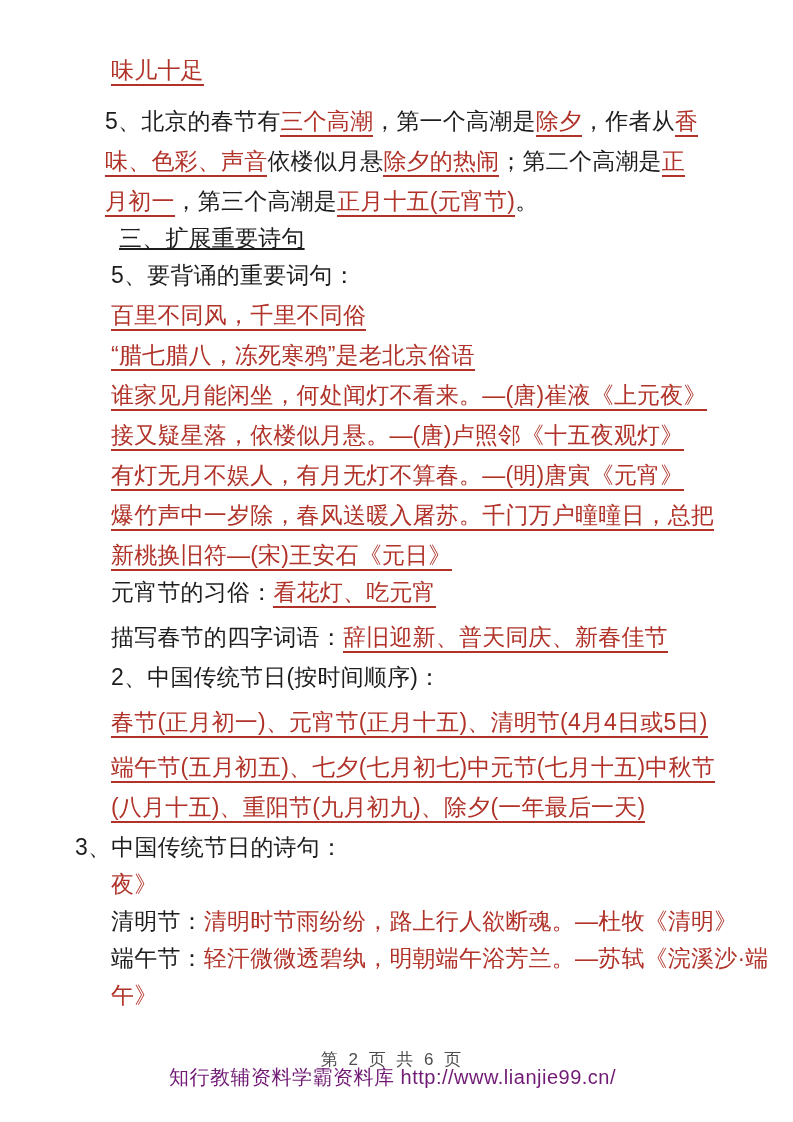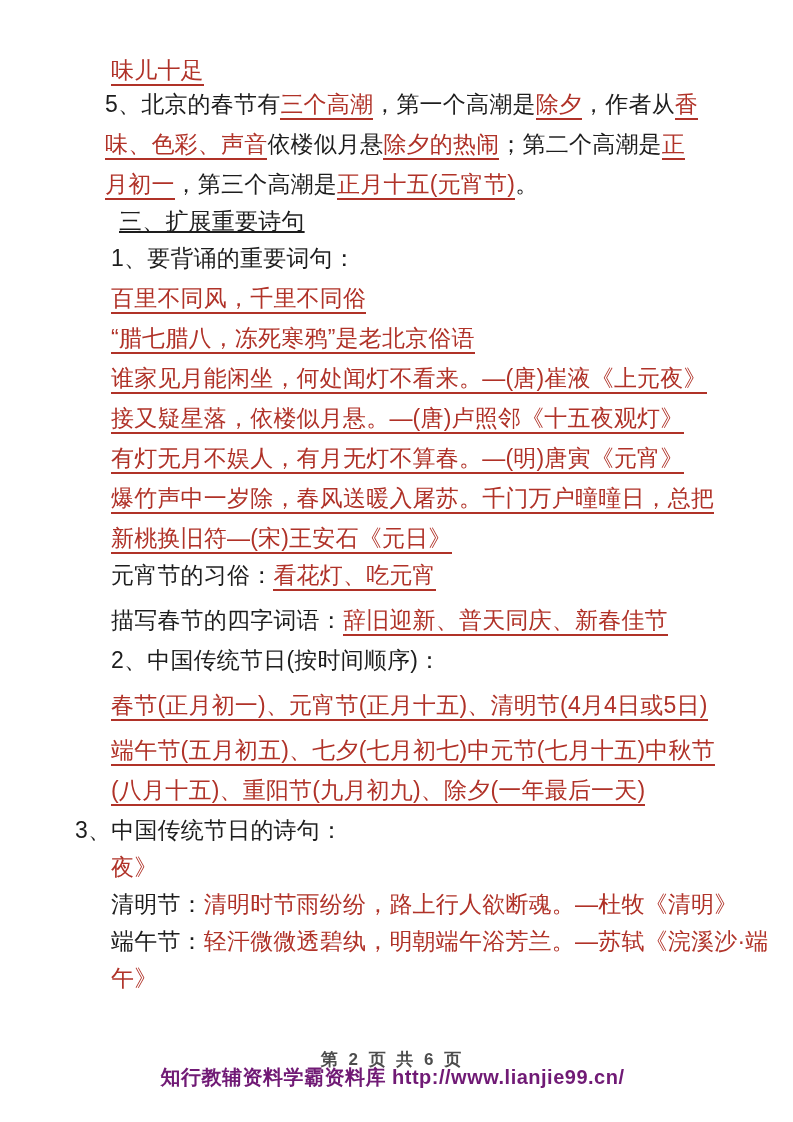--- a/index.html
+++ b/index.html
@@ -23,35 +23,34 @@
     white-space: nowrap;
   }
   
   .red { color: var(--red, #b03228); }
   .u   { border-bottom: 2px solid var(--red, #b03228); padding-bottom: 1px; }
   
   .g0  { margin-top: 0; }
   .gxs { margin-top: 10px; }
   .gs  { margin-top: 7px; }
   .gm  { margin-top: 10px; }
-  .gml { margin-top: 4px; }
+  .gml { margin-top: 21px; }
   .gl  { margin-top: 15px; }
   
   .i0  { margin-left: 0; }
   .i1  { margin-left: 30px; }
   .i1b { margin-left: 36px; }
   .i2  { margin-left: 44px; text-decoration: underline; }
 
   .footer {
     position: absolute;
     left: 0;
     right: 8px;
     top: 1048px;
     text-align: center;
-    font-weight: bold;
   }
   .pageinfo {
     font-size: 17px;
     color: #4d4d4d;
     letter-spacing: 3px;
   }
   .watermark {
     margin-top: -7px;
     font-size: 20px;
     color: #701a75;
@@ -61,21 +60,21 @@
 </head>
 <body>
 
 <div class="page">
   <div class="content" id="doc-body">
       <div class="line g0 i1b"><span class="red u">味儿十足</span></div>
       <div class="line gml i1"><span class="">5、北京的春节有</span><span class="red u">三个高潮</span><span class="">，第一个高潮是</span><span class="red u">除夕</span><span class="">，作者从</span><span class="red u">香</span></div>
       <div class="line gm i1"><span class="red u">味、色彩、声音</span><span class="">依楼似月悬</span><span class="red u">除夕的热闹</span><span class="">；第二个高潮是</span><span class="red u">正</span></div>
       <div class="line gm i1"><span class="red u">月初一</span><span class="">，第三个高潮是</span><span class="red u">正月十五(元宵节)</span><span class="">。</span></div>
       <div class="line gs i2"><span class="">三、扩展重要诗句</span></div>
-      <div class="line gs i1b"><span class="">1、要背诵的重要词句：</span></div>
+      <div class="line gs i1b"><span class="">5、要背诵的重要词句：</span></div>
       <div class="line gxs i1b"><span class="red u">百里不同风，千里不同俗</span></div>
       <div class="line gxs i1b"><span class="red u">“腊七腊八，冻死寒鸦”是老北京俗语</span></div>
       <div class="line gxs i1b"><span class="red u">谁家见月能闲坐，何处闻灯不看来。—(唐)崔液《上元夜》</span></div>
       <div class="line gxs i1b"><span class="red u">接又疑星落，依楼似月悬。—(唐)卢照邻《十五夜观灯》</span></div>
       <div class="line gxs i1b"><span class="red u">有灯无月不娱人，有月无灯不算春。—(明)唐寅《元宵》</span></div>
       <div class="line gxs i1b"><span class="red u">爆竹声中一岁除，春风送暖入屠苏。千门万户曈曈日，总把</span></div>
       <div class="line gxs i1b"><span class="red u">新桃换旧符—(宋)王安石《元日》</span></div>
       <div class="line gs i1b"><span class="">元宵节的习俗：</span><span class="red u">看花灯、吃元宵</span></div>
       <div class="line gl i1b"><span class="">描写春节的四字词语：</span><span class="red u">辞旧迎新、普天同庆、新春佳节</span></div>
       <div class="line gm i1b"><span class="">2、中国传统节日(按时间顺序)：</span></div>

